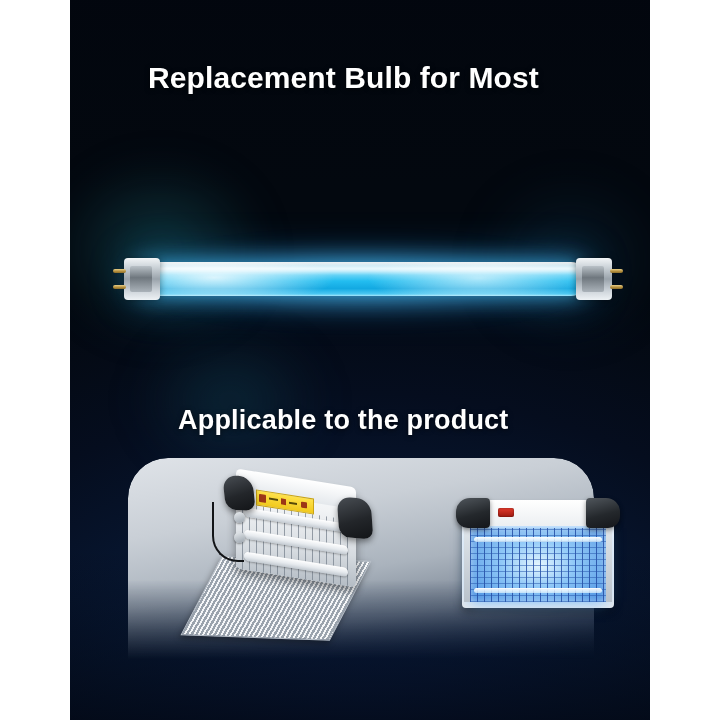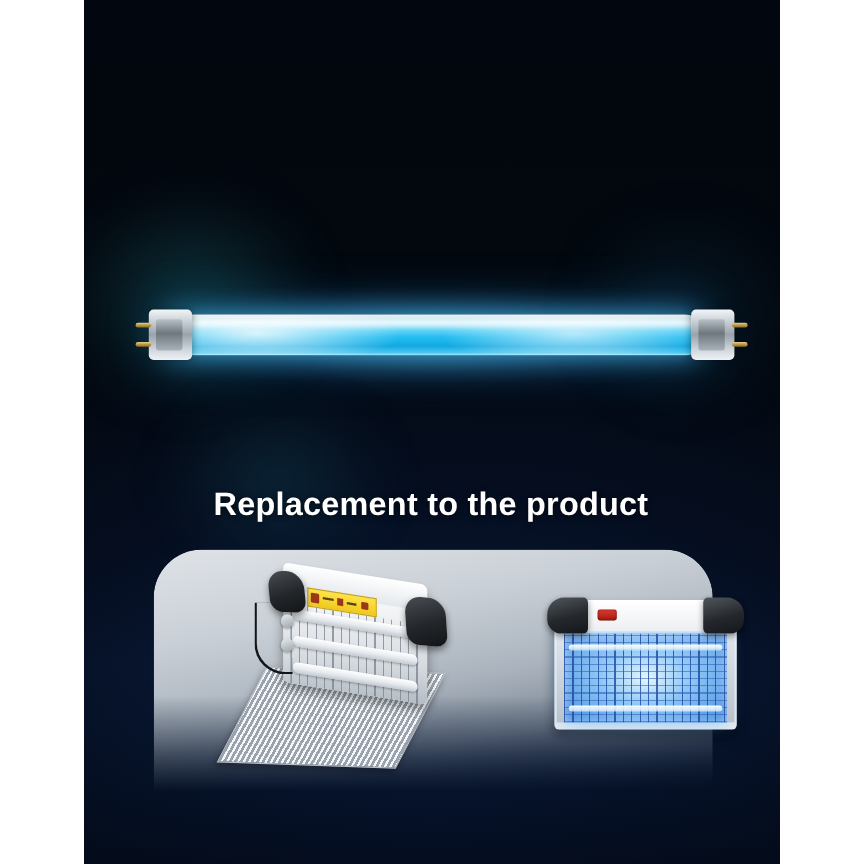--- a/index.html
+++ b/index.html
@@ -257,20 +257,21 @@
   <div class="banner">
 
     <div class="bg-base"></div>
     <div class="bg-teal-a"></div>
     <div class="bg-teal-b"></div>
     <div class="bg-teal-c"></div>
     <div class="bg-dark-top"></div>
     <div class="bg-dark-bottom"></div>
 
     <div class="headline">
+      <span class="ln">Replacement Bulb for Most</span>
     </div>
 
     <div class="bulb-wrap">
       <div class="bulb-glow"></div>
 
       <div class="tube">
         <div class="tube-hot"></div>
         <div class="tube-spec"></div>
       </div>
 
@@ -280,21 +281,21 @@
         <div class="pin p2"></div>
       </div>
 
       <div class="cap cap-right">
         <div class="band"></div>
         <div class="pin p1"></div>
         <div class="pin p2"></div>
       </div>
     </div>
 
-    <div class="subhead">Replacement to the product</div>
+    <div class="subhead">Applicable to the product</div>
 
     <div class="card"></div>
 
     <div class="prod-left">
       <div class="tray"></div>
       <div class="body-l"></div>
       <div class="mesh-l"></div>
       <div class="lamps">
         <div class="lamp a"></div>
         <div class="lamp b"></div>

